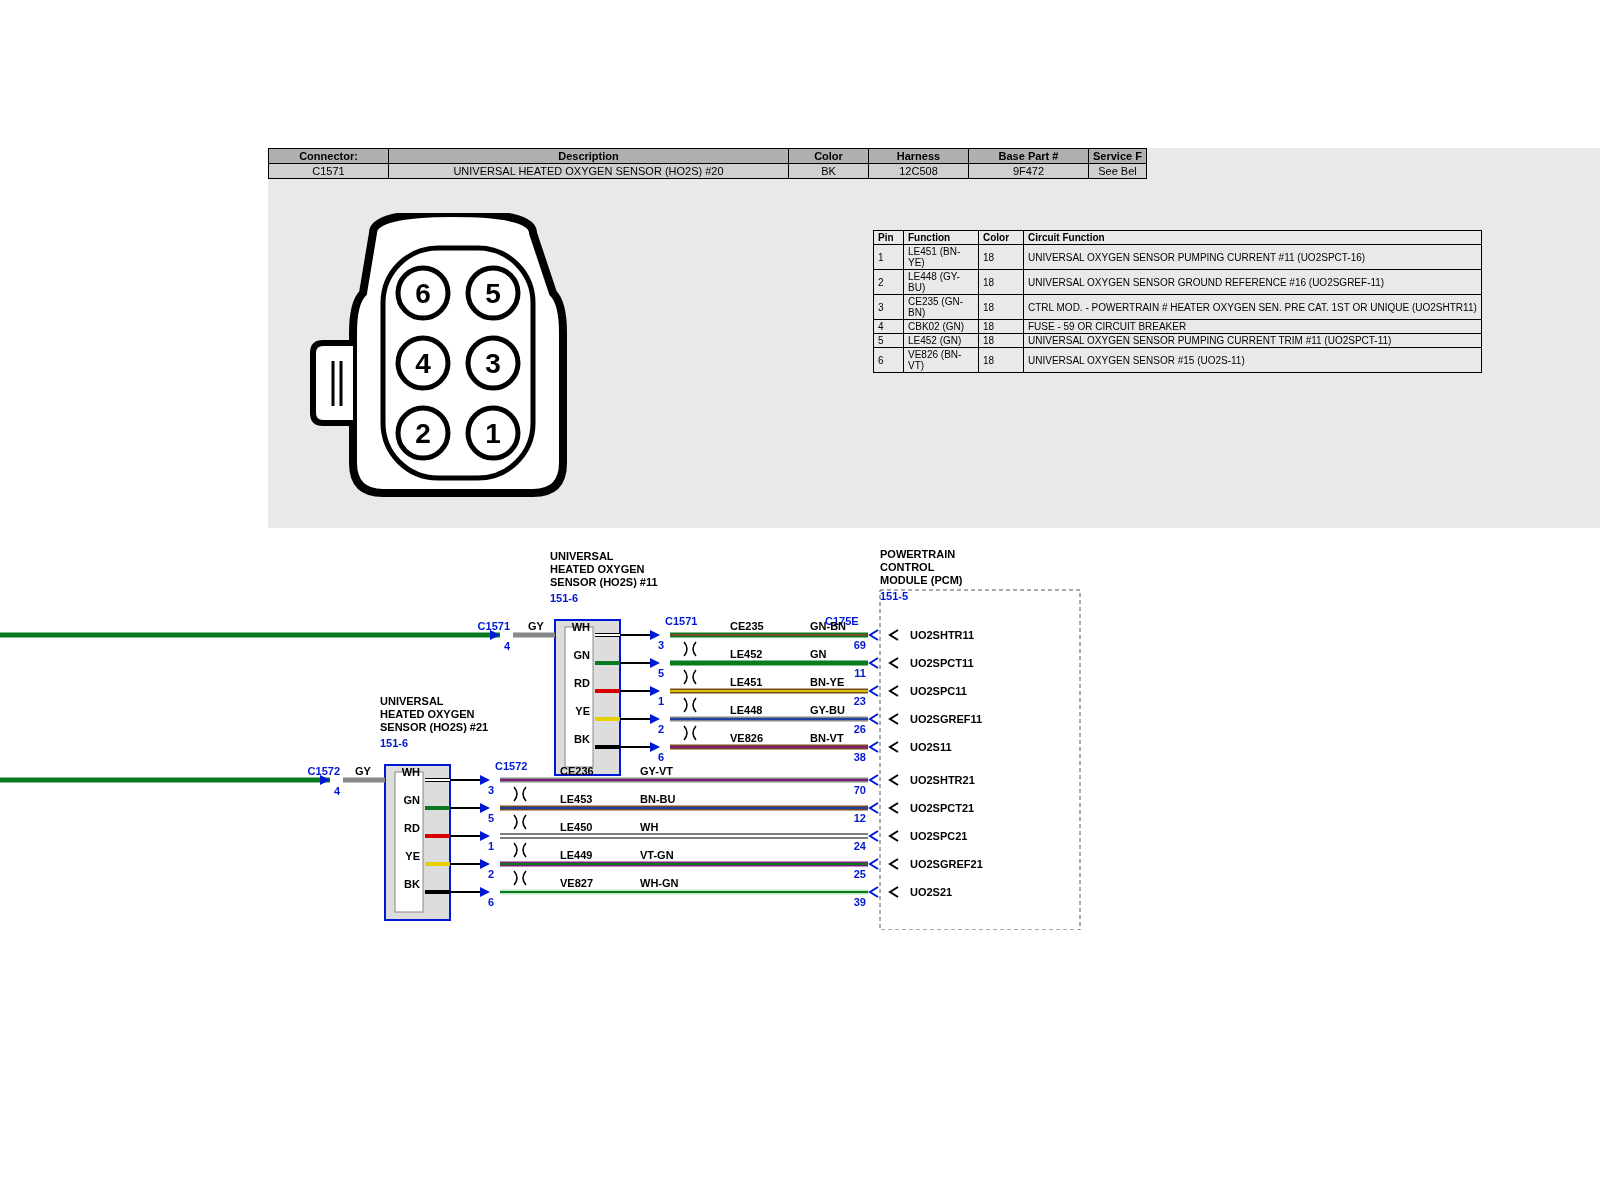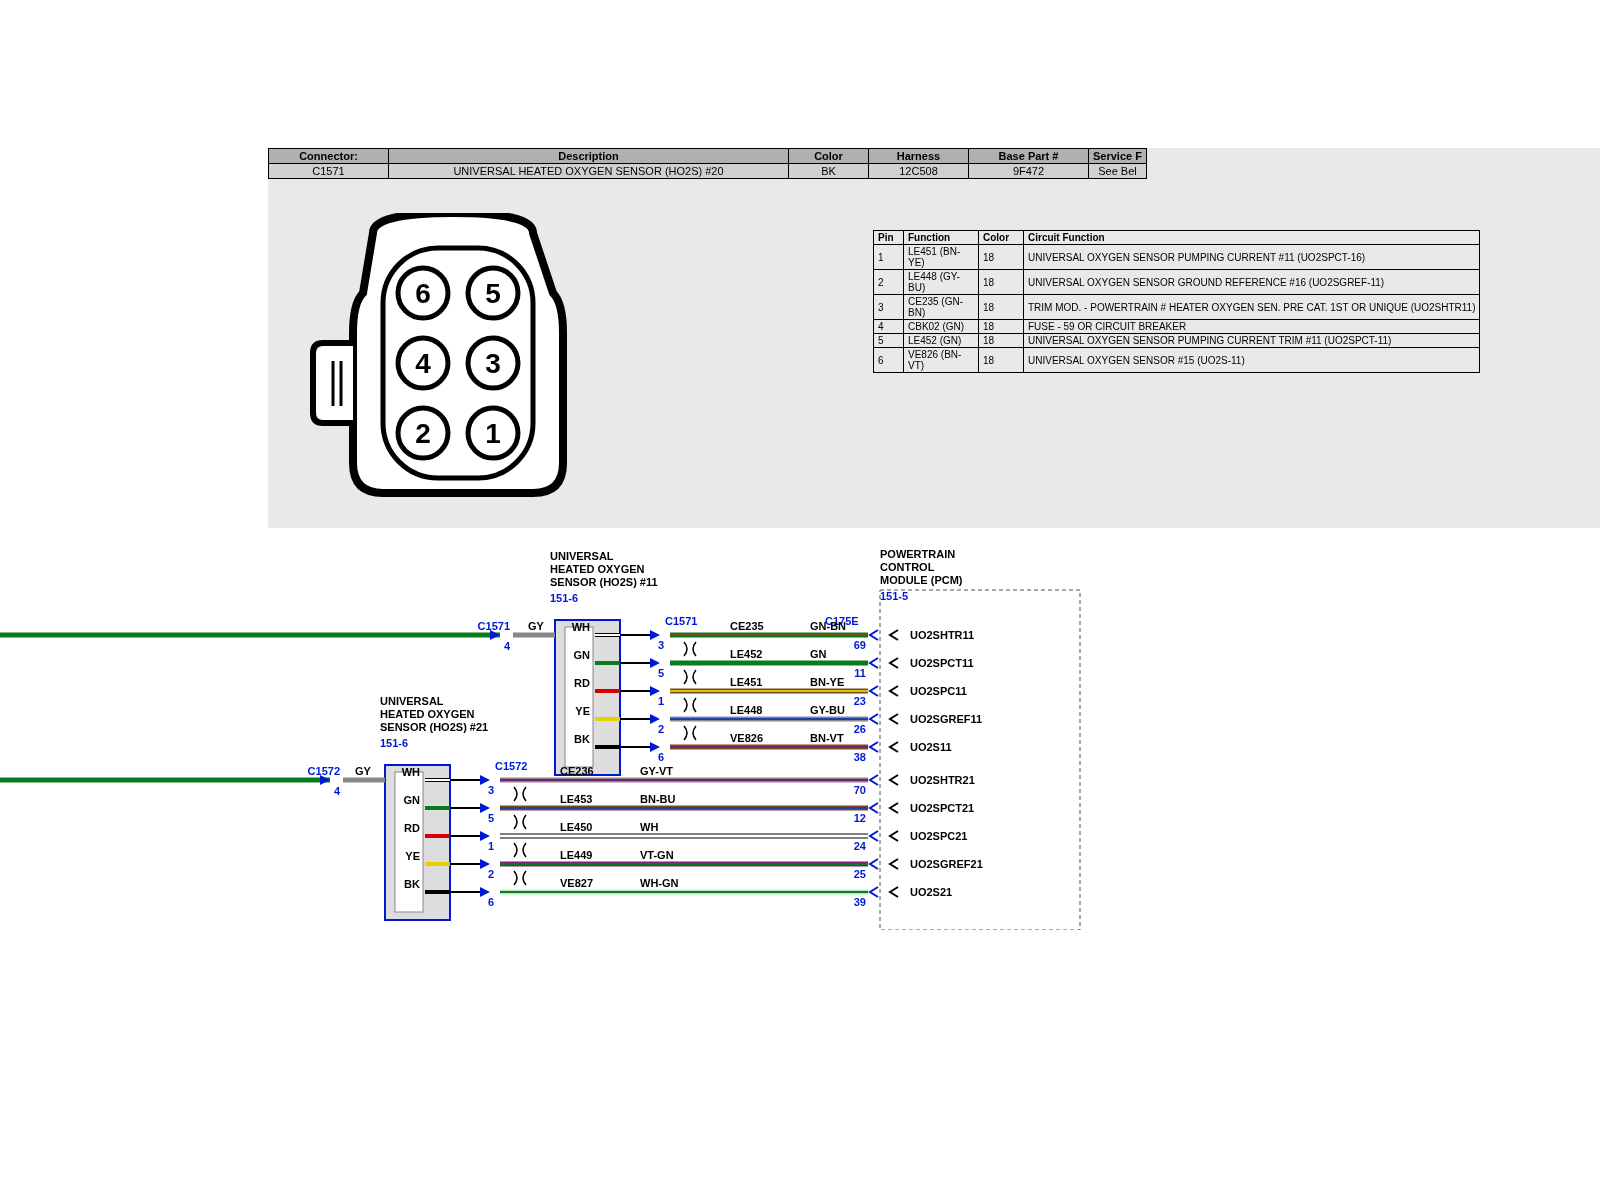--- a/index.html
+++ b/index.html
@@ -140,21 +140,21 @@
         <tr>
           <td>2</td>
           <td>LE448 (GY-BU)</td>
           <td>18</td>
           <td>UNIVERSAL OXYGEN SENSOR GROUND REFERENCE #16 (UO2SGREF-11)</td>
         </tr>
         <tr>
           <td>3</td>
           <td>CE235 (GN-BN)</td>
           <td>18</td>
-          <td>TRIM MOD. - POWERTRAIN # HEATER OXYGEN SEN. PRE CAT. 1ST OR UNIQUE (UO2SHTR11)</td>
+          <td>CTRL MOD. - POWERTRAIN # HEATER OXYGEN SEN. PRE CAT. 1ST OR UNIQUE (UO2SHTR11)</td>
         </tr>
         <tr>
           <td>4</td>
           <td>CBK02 (GN)</td>
           <td>18</td>
           <td>FUSE - 59 OR CIRCUIT BREAKER</td>
         </tr>
         <tr>
           <td>5</td>
           <td>LE452 (GN)</td>

